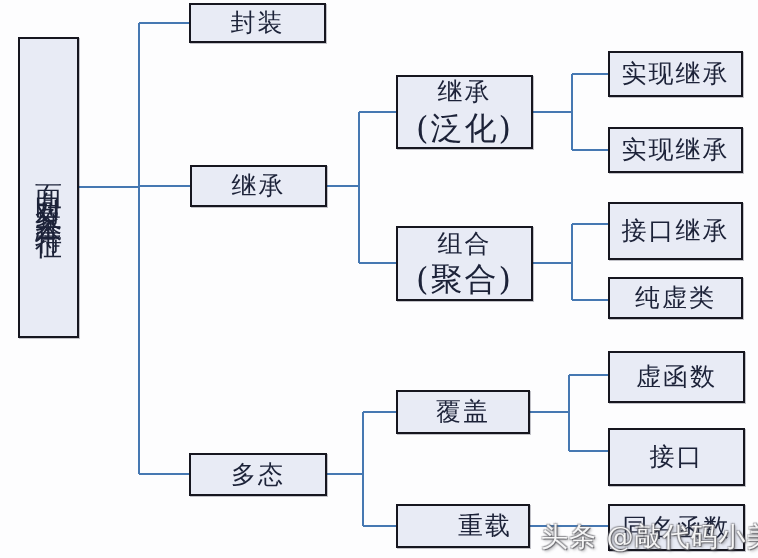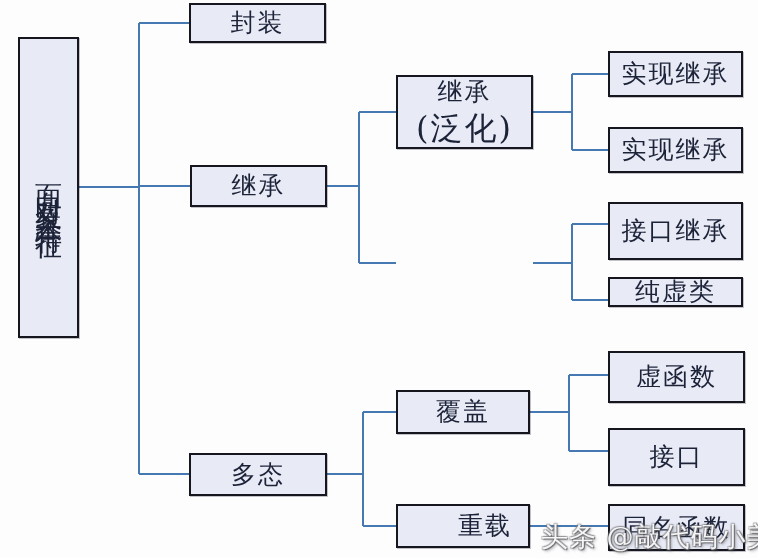--- a/index.html
+++ b/index.html
@@ -101,28 +101,32 @@
 
   <div class="node" style="left:190px;top:165px;width:137px;height:42px;">继承</div>
 
   <div class="node" style="left:189px;top:453px;width:138px;height:43px;">多态</div>
 
   <div class="node" style="left:396px;top:75px;width:137px;height:74px;">
     <span class="l1">继承</span>
     <span class="l2">(泛化)</span>
   </div>
 
+  <div class="node" style="left:396px;top:226px;width:137px;height:75px;">
+    <span class="l1">组合</span>
+    <span class="l2">(聚合)</span>
+  </div>
 
   <div class="node" style="left:608px;top:51px;width:135px;height:46px;">实现继承</div>
 
   <div class="node" style="left:608px;top:127px;width:135px;height:46px;">实现继承</div>
 
   <div class="node" style="left:608px;top:202px;width:135px;height:58px;">接口继承</div>
 
-  <div class="node" style="left:608px;top:277px;width:135px;height:30px;">纯虚类</div>
+  <div class="node" style="left:608px;top:277px;width:135px;height:42px;">纯虚类</div>
 
   <div class="node" style="left:396px;top:390px;width:134px;height:44px;">覆盖</div>
 
   <div class="node" style="left:396px;top:504px;width:134px;height:44px;padding-left:44px;">重载</div>
 
   <div class="node" style="left:608px;top:351px;width:137px;height:52px;">虚函数</div>
 
   <div class="node" style="left:608px;top:428px;width:137px;height:58px;">接口</div>
 
   <div class="node" style="left:608px;top:504px;width:137px;height:47px;">同名函数</div>

